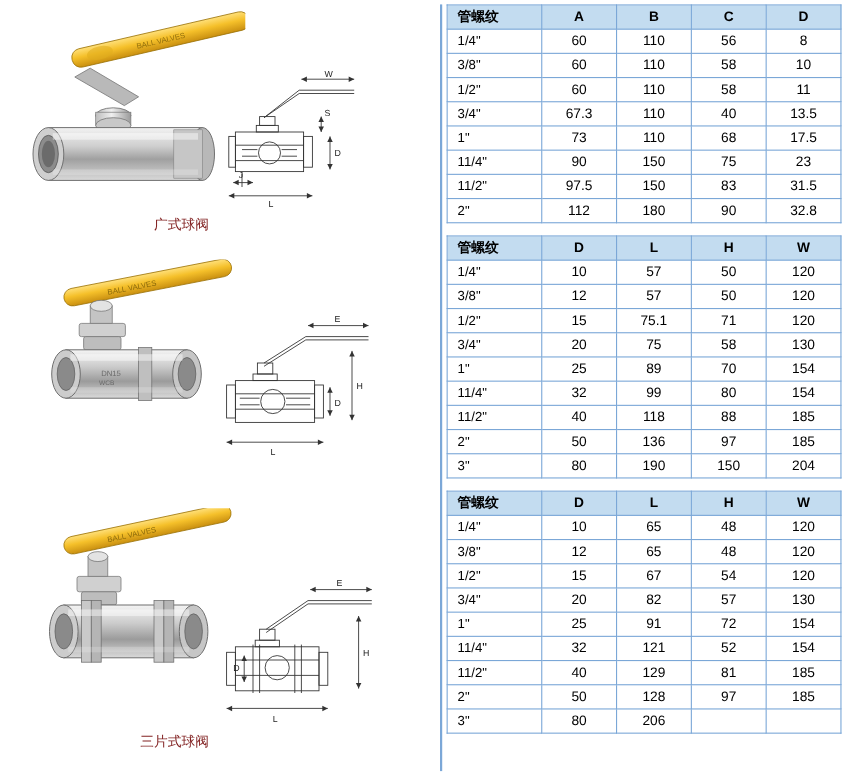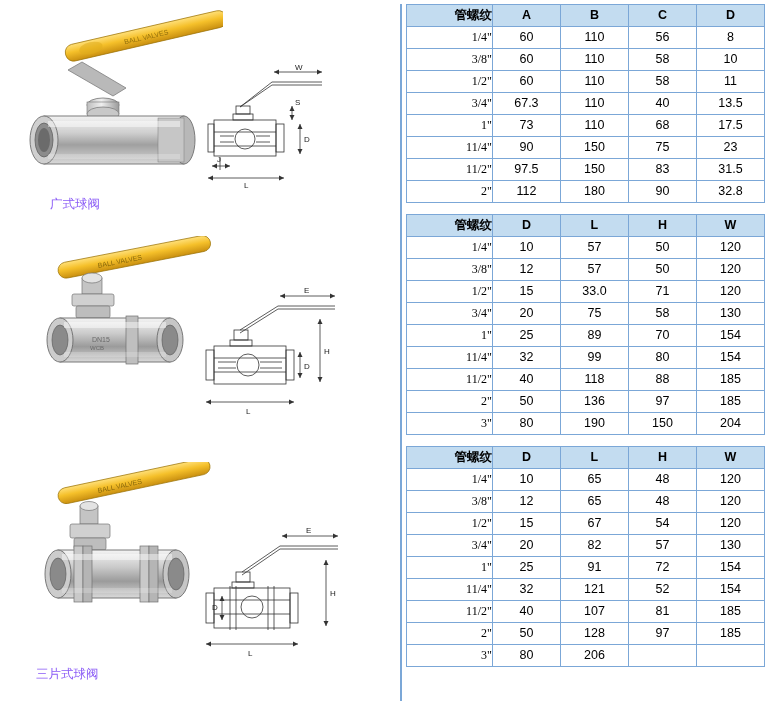--- a/index.html
+++ b/index.html
@@ -56,43 +56,42 @@
     padding: 0;
     line-height: 21px;
     background: #ffffff;
     color: #000;
   }
   table.spec thead th {
     background: #c3dcf0;
     font-weight: bold;
   }
   table.spec th.first-col, table.spec td.first-col {
-    text-align: right;
-    padding-left: 23px;
-    font-family: Liberation Serif, serif;
+    text-align: left;
+    padding-left: 9px;
   }
   table.spec tbody td.first-col {
     font-size: 12px;
   }
   table.spec .empty {
     border-left: 1px solid #7ba7d7;
     border-right: 1px solid #7ba7d7;
   }
 
   
   .product {
     position: relative;
     height: 226px;
     width: 400px;
   }
   .product .caption {
     position: absolute;
-    text-align: left;
+    text-align: right;
     font-size: 12.5px;
-    color: #8b5cf6;
+    color: #7f1d1d;
     font-family: "Liberation Sans", "DejaVu Sans", sans-serif;
   }
   .photo {
     position: absolute;
   }
   .drawing {
     position: absolute;
   }
   svg { display: block; }
 </style>
@@ -380,21 +379,21 @@
           </g>
           <g font-family="Liberation Sans, sans-serif" font-size="8" fill="#222">
             <text x="106" y="19">E</text>
             <text x="130" y="82">H</text>
             <text x="12" y="96">D</text>
             <text x="48" y="142">L</text>
           </g>
         </svg>
       </div>
 
-      <div class="caption" style="left:36px; top:214px; width:140px;">三片式球阀</div>
+      <div class="caption" style="left:50px; top:214px; width:140px;">三片式球阀</div>
     </div>
 
   </div>
 
   <div class="divider"></div>
 
   <div class="right-col">
 
     <table class="spec">
       <colgroup>
@@ -501,21 +500,21 @@
         <tr>
           <td class="first-col">3/8"</td>
           <td>12</td>
           <td>57</td>
           <td>50</td>
           <td>120</td>
         </tr>
         <tr>
           <td class="first-col">1/2"</td>
           <td>15</td>
-          <td>33.0</td>
+          <td>75.1</td>
           <td>71</td>
           <td>120</td>
         </tr>
         <tr>
           <td class="first-col">3/4"</td>
           <td>20</td>
           <td>75</td>
           <td>58</td>
           <td>130</td>
         </tr>
@@ -613,21 +612,21 @@
         <tr>
           <td class="first-col">11/4"</td>
           <td>32</td>
           <td>121</td>
           <td>52</td>
           <td>154</td>
         </tr>
         <tr>
           <td class="first-col">11/2"</td>
           <td>40</td>
-          <td>107</td>
+          <td>129</td>
           <td>81</td>
           <td>185</td>
         </tr>
         <tr>
           <td class="first-col">2"</td>
           <td>50</td>
           <td>128</td>
           <td>97</td>
           <td>185</td>
         </tr>

